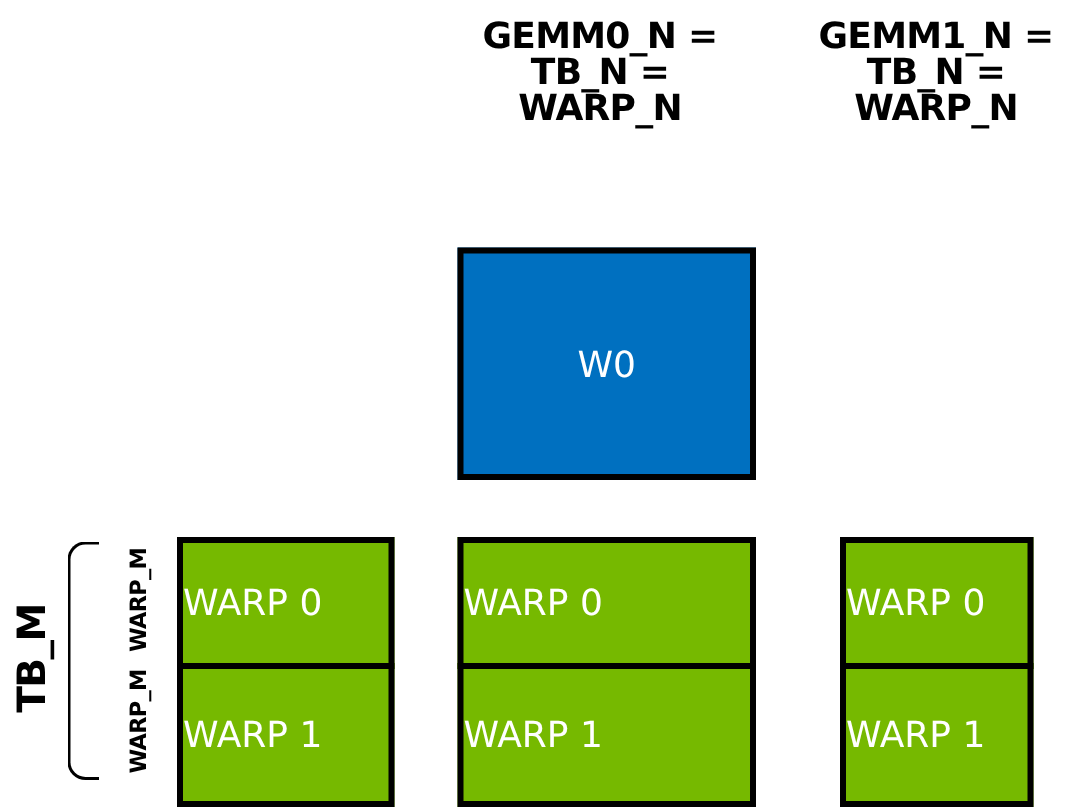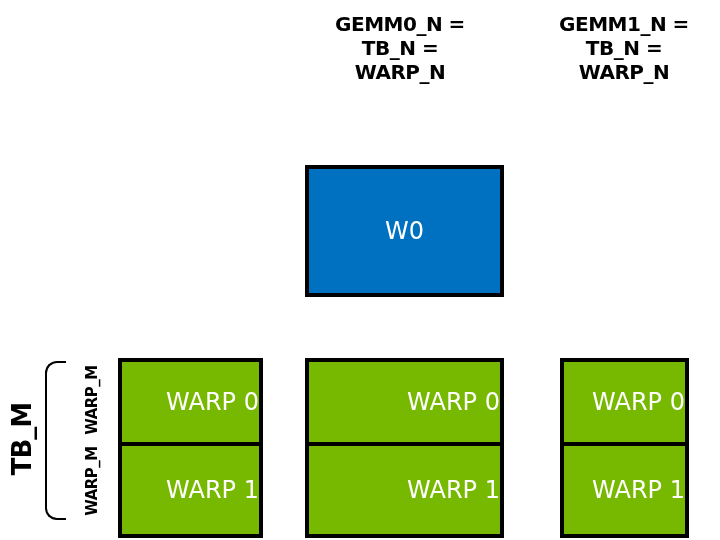--- a/index.html
+++ b/index.html
@@ -14,49 +14,49 @@
     position:relative;
     width:720px;height:540px;
     background:#ffffff;
     font-family:"DejaVu Sans","Liberation Sans",sans-serif;
     overflow:hidden;
   }
   
   .hdr{
     position:absolute;top:12px;width:220px;
     text-align:center;
-    font-size:20px;line-height:24px;font-weight:700;
+    font-size:24px;line-height:24px;font-weight:700;
     color:var(--label-text);
     letter-spacing:-0.5px;
   }
   .hdr-0{left:290px;}
   .hdr-1{left:514px;}
   
   .bluebox{
     position:absolute;
     background:var(--blue);
     border:4px solid var(--line);
     box-sizing:border-box;
     display:flex;align-items:center;justify-content:center;
     color:var(--box-text);
     font-size:24px;
   }
-  .w0{left:305px;top:165px;width:199px;height:132px;text-align:center;}
+  .w0{left:305px;top:165px;width:199px;height:155px;text-align:center;}
   .w1{left:560px;top:107px;width:129px;height:202px;}
   
   .block{position:absolute;top:358px;height:164px;}
   .block-a{left:118px;width:145px;}
   .block-b{left:305px;width:199px;}
   .block-c{left:560px;width:129px;}
   .wrow{
     position:absolute;left:0;right:0;
     background:var(--green);
     border:4px solid var(--line);
     box-sizing:border-box;
-    display:flex;align-items:center;justify-content:flex-end;
+    display:flex;align-items:center;justify-content:flex-start;
     color:var(--box-text);
     font-size:24px;
   }
   .wrow-0{top:0;height:88px;}
   .wrow-1{top:84px;height:96px;}
   
   .vtext{
     position:absolute;
     transform:translate(-50%,-50%) rotate(-90deg);
     white-space:nowrap;

